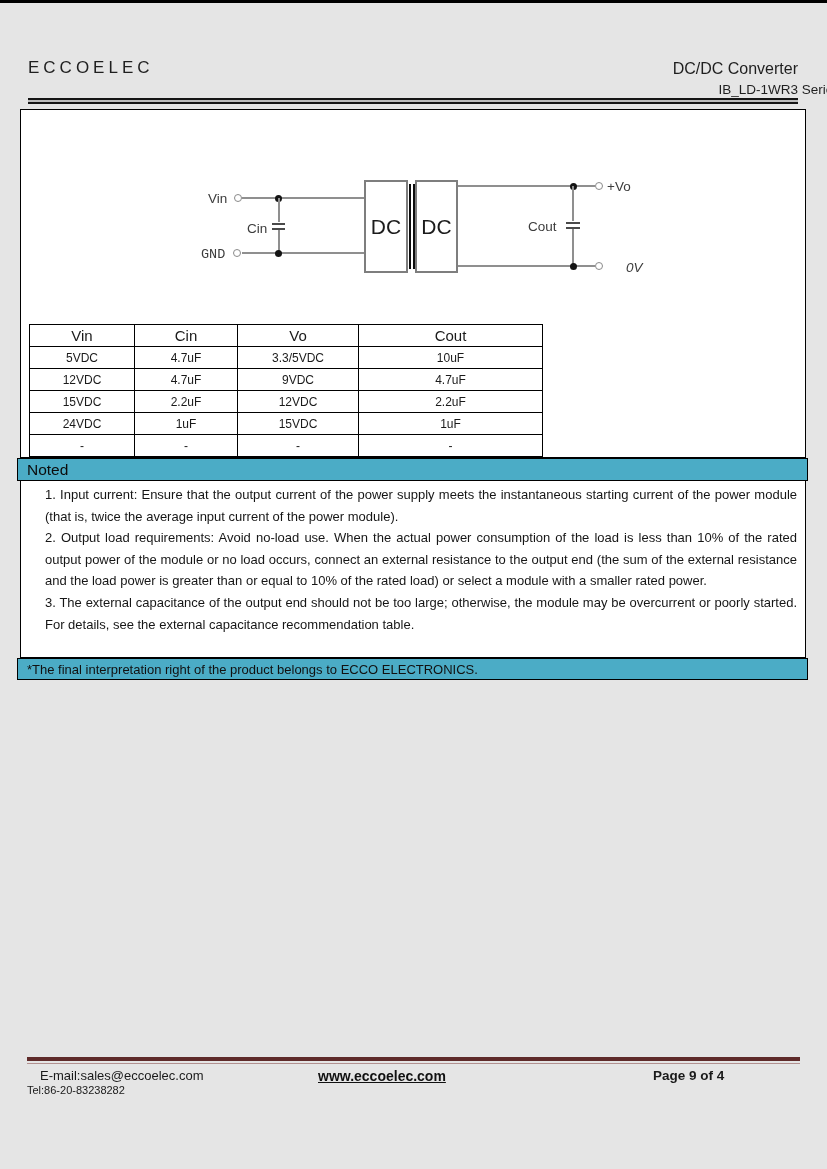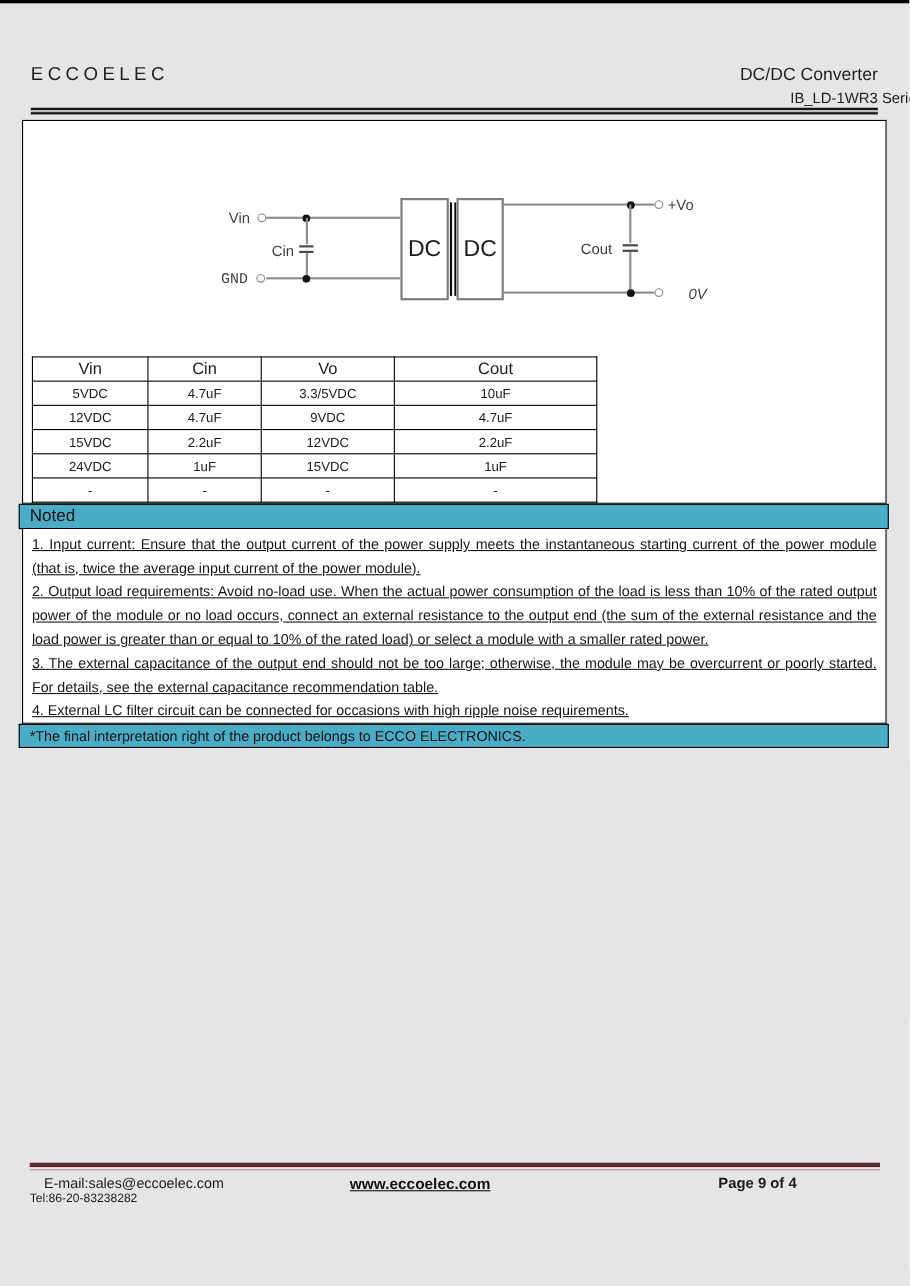--- a/index.html
+++ b/index.html
@@ -31,21 +31,21 @@
   
   .cap-table{position:absolute;left:29px;top:324px;border-collapse:collapse;}
   .cap-table th,.cap-table td{border:1.5px solid #000;text-align:center;padding:0;}
   .cap-table th{font-weight:normal;font-size:15px;height:21px;}
   .cap-table td{font-size:12px;height:21px;}
   .cw0{width:104px;} .cw1{width:102px;} .cw2{width:120px;} .cw3{width:183px;}
   
   .teal-bar{left:17px;width:791px;background:#4bacc6;border:1.5px solid #000;box-sizing:border-box;}
   .noted-bar{top:458px;height:23px;font-size:15.5px;color:#0c0c0c;padding:2px 0 0 9px;}
   .disc-bar{top:658px;height:22px;font-size:13px;color:#111;padding:3px 0 0 9px;}
-  .notes-box{left:20px;top:481px;width:786px;height:177px;border:1.5px solid #000;border-top:none;box-sizing:border-box;background:#fff;padding:3px 8px 0 8px;text-decoration:underline;}
+  .notes-box{left:20px;top:481px;width:786px;height:177px;border:1.5px solid #000;border-top:none;box-sizing:border-box;background:#fff;padding:3px 8px 0 24px;}
   .notes-box p{margin:0;font-size:13px;line-height:21.6px;text-align:justify;color:#161616;}
   
   .footer-rule-dark{left:27px;top:1057px;width:773px;height:4px;background:#5f2b2a;}
   .footer-rule-light{left:27px;top:1062.5px;width:773px;height:1.5px;background:#b29190;}
   .f-email{left:27px;top:1068px;font-size:13px;margin-left:13px;}
   .f-tel{left:27px;top:1083.5px;font-size:11px;}
   .f-site{left:318px;top:1068px;font-size:14px;font-weight:bold;text-decoration:underline;color:#111;}
   .f-page{left:653px;top:1068px;font-size:13.5px;font-weight:bold;}
 </style>
 </head>
@@ -147,21 +147,20 @@
     </tr>
   </tbody>
     </table>
 
   <div class="abs teal-bar noted-bar">Noted</div>
 
   <div class="abs notes-box">
     <p>1. Input current: Ensure that the output current of the power supply meets the instantaneous starting current of the power module (that is, twice the average input current of the power module).</p>
     <p>2. Output load requirements: Avoid no-load use. When the actual power consumption of the load is less than 10% of the rated output power of the module or no load occurs, connect an external resistance to the output end (the sum of the external resistance and the load power is greater than or equal to 10% of the rated load) or select a module with a smaller rated power.</p>
     <p>3. The external capacitance of the output end should not be too large; otherwise, the module may be overcurrent or poorly started. For details, see the external capacitance recommendation table.</p>
-    <p>4. External LC filter circuit can be connected for occasions with high ripple noise requirements.</p>
   </div>
 
   <div class="abs teal-bar disc-bar">*The final interpretation right of the product belongs to ECCO ELECTRONICS.</div>
 
   <div class="abs footer-rule-dark"></div>
   <div class="abs footer-rule-light"></div>
   <div class="abs f-email">E-mail:sales@eccoelec.com</div>
   <div class="abs f-tel">Tel:86-20-83238282</div>
   <div class="abs f-site">www.eccoelec.com</div>
   <div class="abs f-page">Page 9 of 4</div>

